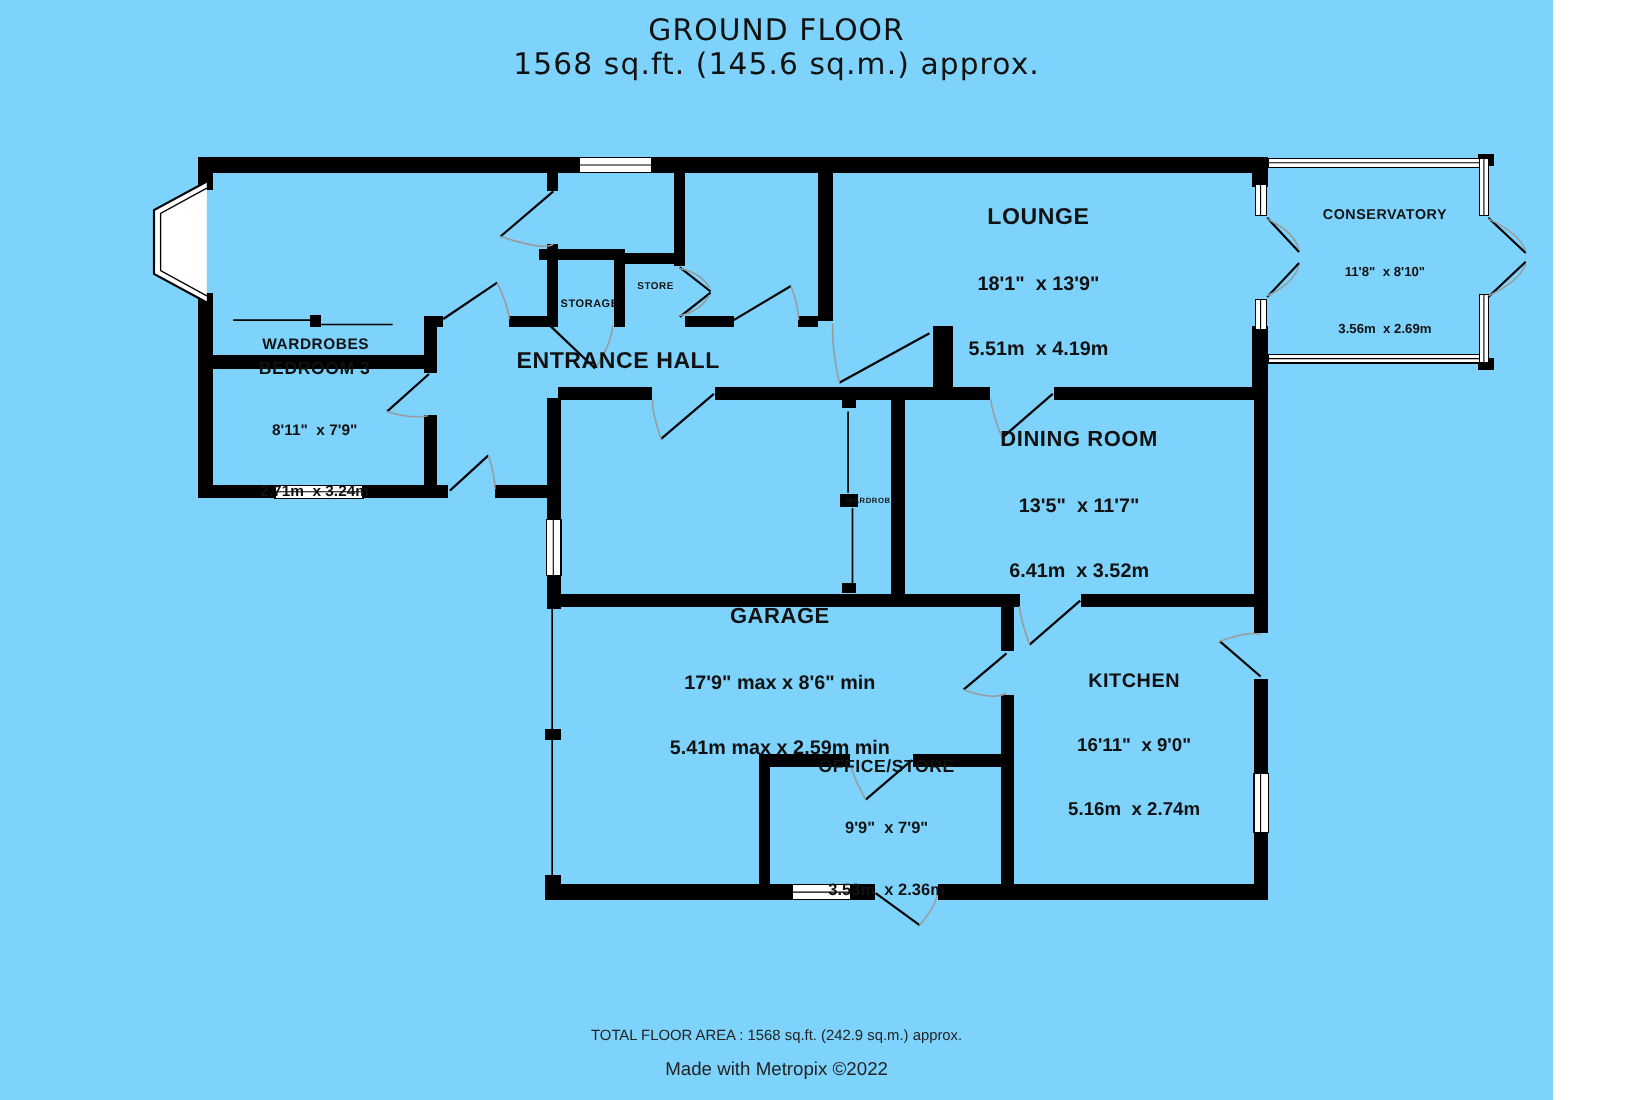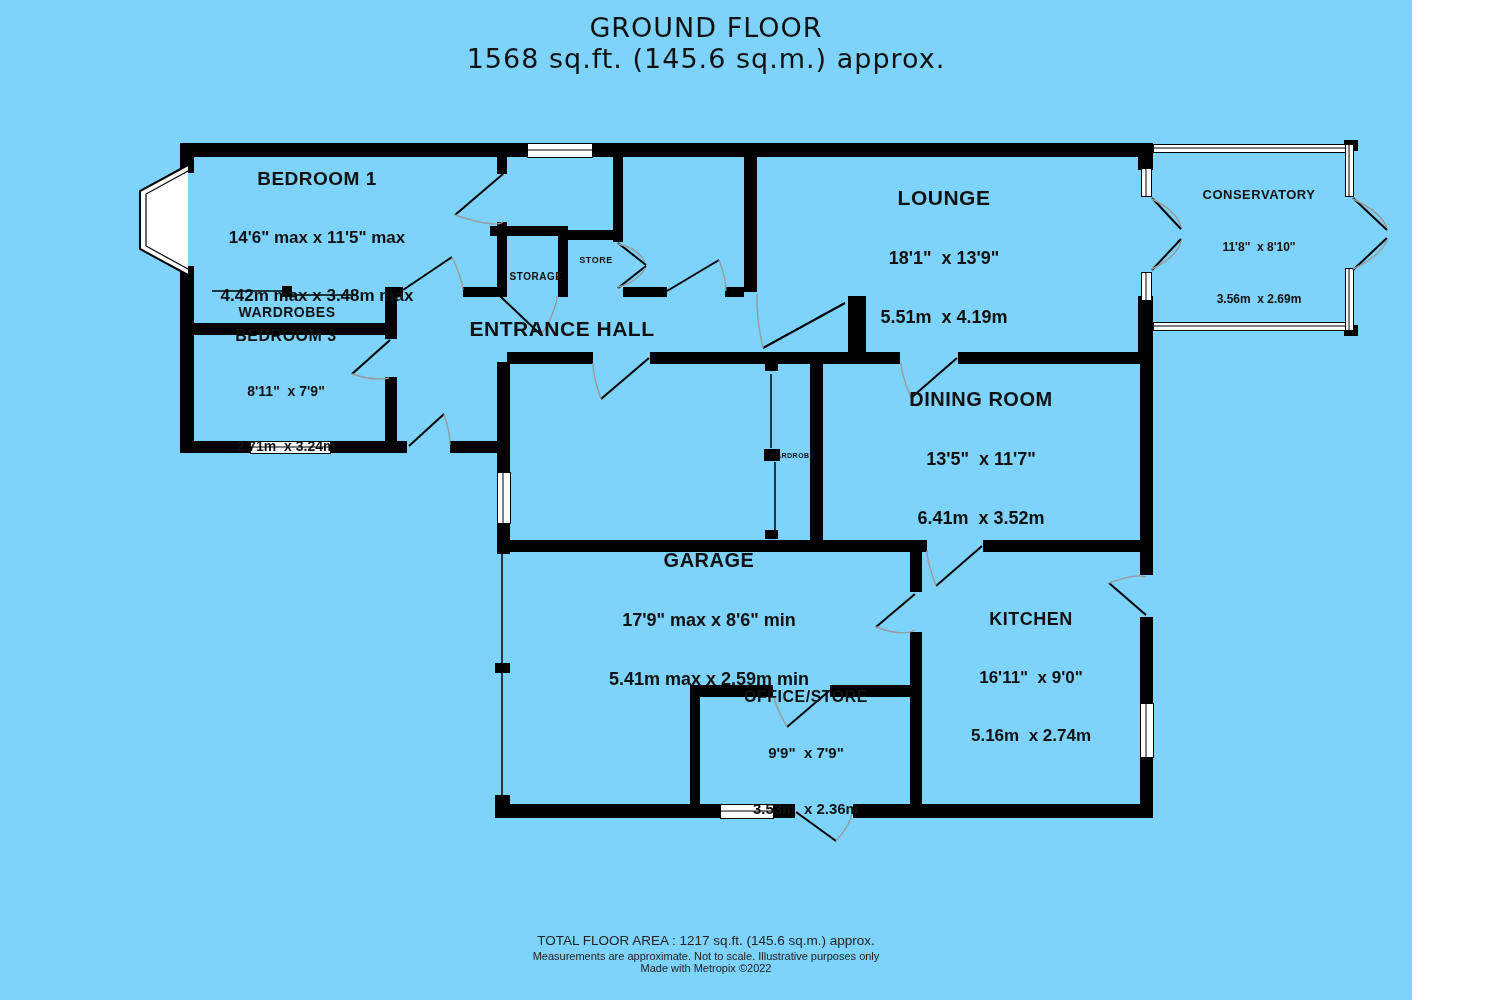--- a/index.html
+++ b/index.html
@@ -5,21 +5,21 @@
   html,body{margin:0;padding:0;background:#fff;}
   #stage{position:relative;width:1412px;height:1000px;background:#7dd3fc;overflow:hidden;
          font-family:"Liberation Sans",sans-serif;}
   .title-line{position:absolute;width:100%;text-align:center;color:#111;
               font-family:"DejaVu Sans","Liberation Sans",sans-serif;letter-spacing:1px;}
   #title1{top:12px;font-size:27px;}
   #title2{top:43px;font-size:27px;}
   .footer-line{position:absolute;width:100%;text-align:center;color:#222;}
   #foot1{top:933px;font-size:13.5px;}
   #foot2{top:950px;font-size:11px;}
-  #foot3{top:962px;font-size:11px;}
+  #foot3{top:962px;font-size:17px;}
   svg{position:absolute;left:0;top:0;}
   .lbl{position:absolute;transform:translate(-50%,-50%);text-align:center;font-weight:bold;
        color:#111;line-height:1.18;white-space:pre;}
   .lbl span{display:block;}
   .lbl .nm{font-size:var(--nm,16px);letter-spacing:.5px;}
   .lbl .dim{font-size:var(--dm,14px);}
   .wall{fill:#000;shape-rendering:crispEdges;}
   .win{fill:#fff;stroke:#000;stroke-width:1;shape-rendering:crispEdges;}
   .winline{stroke:#000;stroke-width:1;}
   .leaf{stroke:#000;stroke-width:2;fill:none;}
@@ -209,25 +209,20 @@
       <path class="arc" d="M1152,199 Q1177,211 1181,227"></path>
         <path class="arc" d="M1152,269 Q1177,257 1181,241"></path>
 
       <line class="leaf" x1="1353" y1="198" x2="1387" y2="230"></line>
         <line class="leaf" x1="1353" y1="270" x2="1387" y2="238"></line>
       <path class="arc" d="M1353,199 Q1381,212 1387,228"></path>
         <path class="arc" d="M1353,269 Q1381,256 1387,240"></path>
     </g>
   </svg>
 
-  <div class="lbl" style="left:317px;top:237px;--nm:19px;--dm:17px">
-    <span class="nm">BEDROOM 1</span>
-    <span class="dim">14'6" max x 11'5" max</span>
-    <span class="dim">4.42m max x 3.48m max</span>
-  </div>
   <div class="lbl" style="left:944px;top:257px;--nm:21px;--dm:18px">
     <span class="nm">LOUNGE</span>
     <span class="dim">18'1"  x 13'9"</span>
     <span class="dim">5.51m  x 4.19m</span>
   </div>
   <div class="lbl" style="left:1259px;top:246px;--nm:13px;--dm:12px">
     <span class="nm">CONSERVATORY</span>
     <span class="dim">11'8"  x 8'10"</span>
     <span class="dim">3.56m  x 2.69m</span>
   </div>
@@ -265,17 +260,16 @@
     <span class="nm">KITCHEN</span>
     <span class="dim">16'11"  x 9'0"</span>
     <span class="dim">5.16m  x 2.74m</span>
   </div>
   <div class="lbl" style="left:806px;top:753px;--nm:16px;--dm:15px">
     <span class="nm">OFFICE/STORE</span>
     <span class="dim">9'9"  x 7'9"</span>
     <span class="dim">3.53m  x 2.36m</span>
   </div>
 
-  <div class="footer-line" id="foot1">TOTAL FLOOR AREA : 1217 sq.ft. (145.6 sq.m.) approx.</div>
-  <div class="footer-line" id="foot2">Measurements are approximate.  Not to scale.  Illustrative purposes only</div>
+  <div class="footer-line" id="foot1">TOTAL FLOOR AREA : 1568 sq.ft. (242.9 sq.m.) approx.</div>
   <div class="footer-line" id="foot3">Made with Metropix ©2022</div>
 
 </div>
 
 </body></html>

